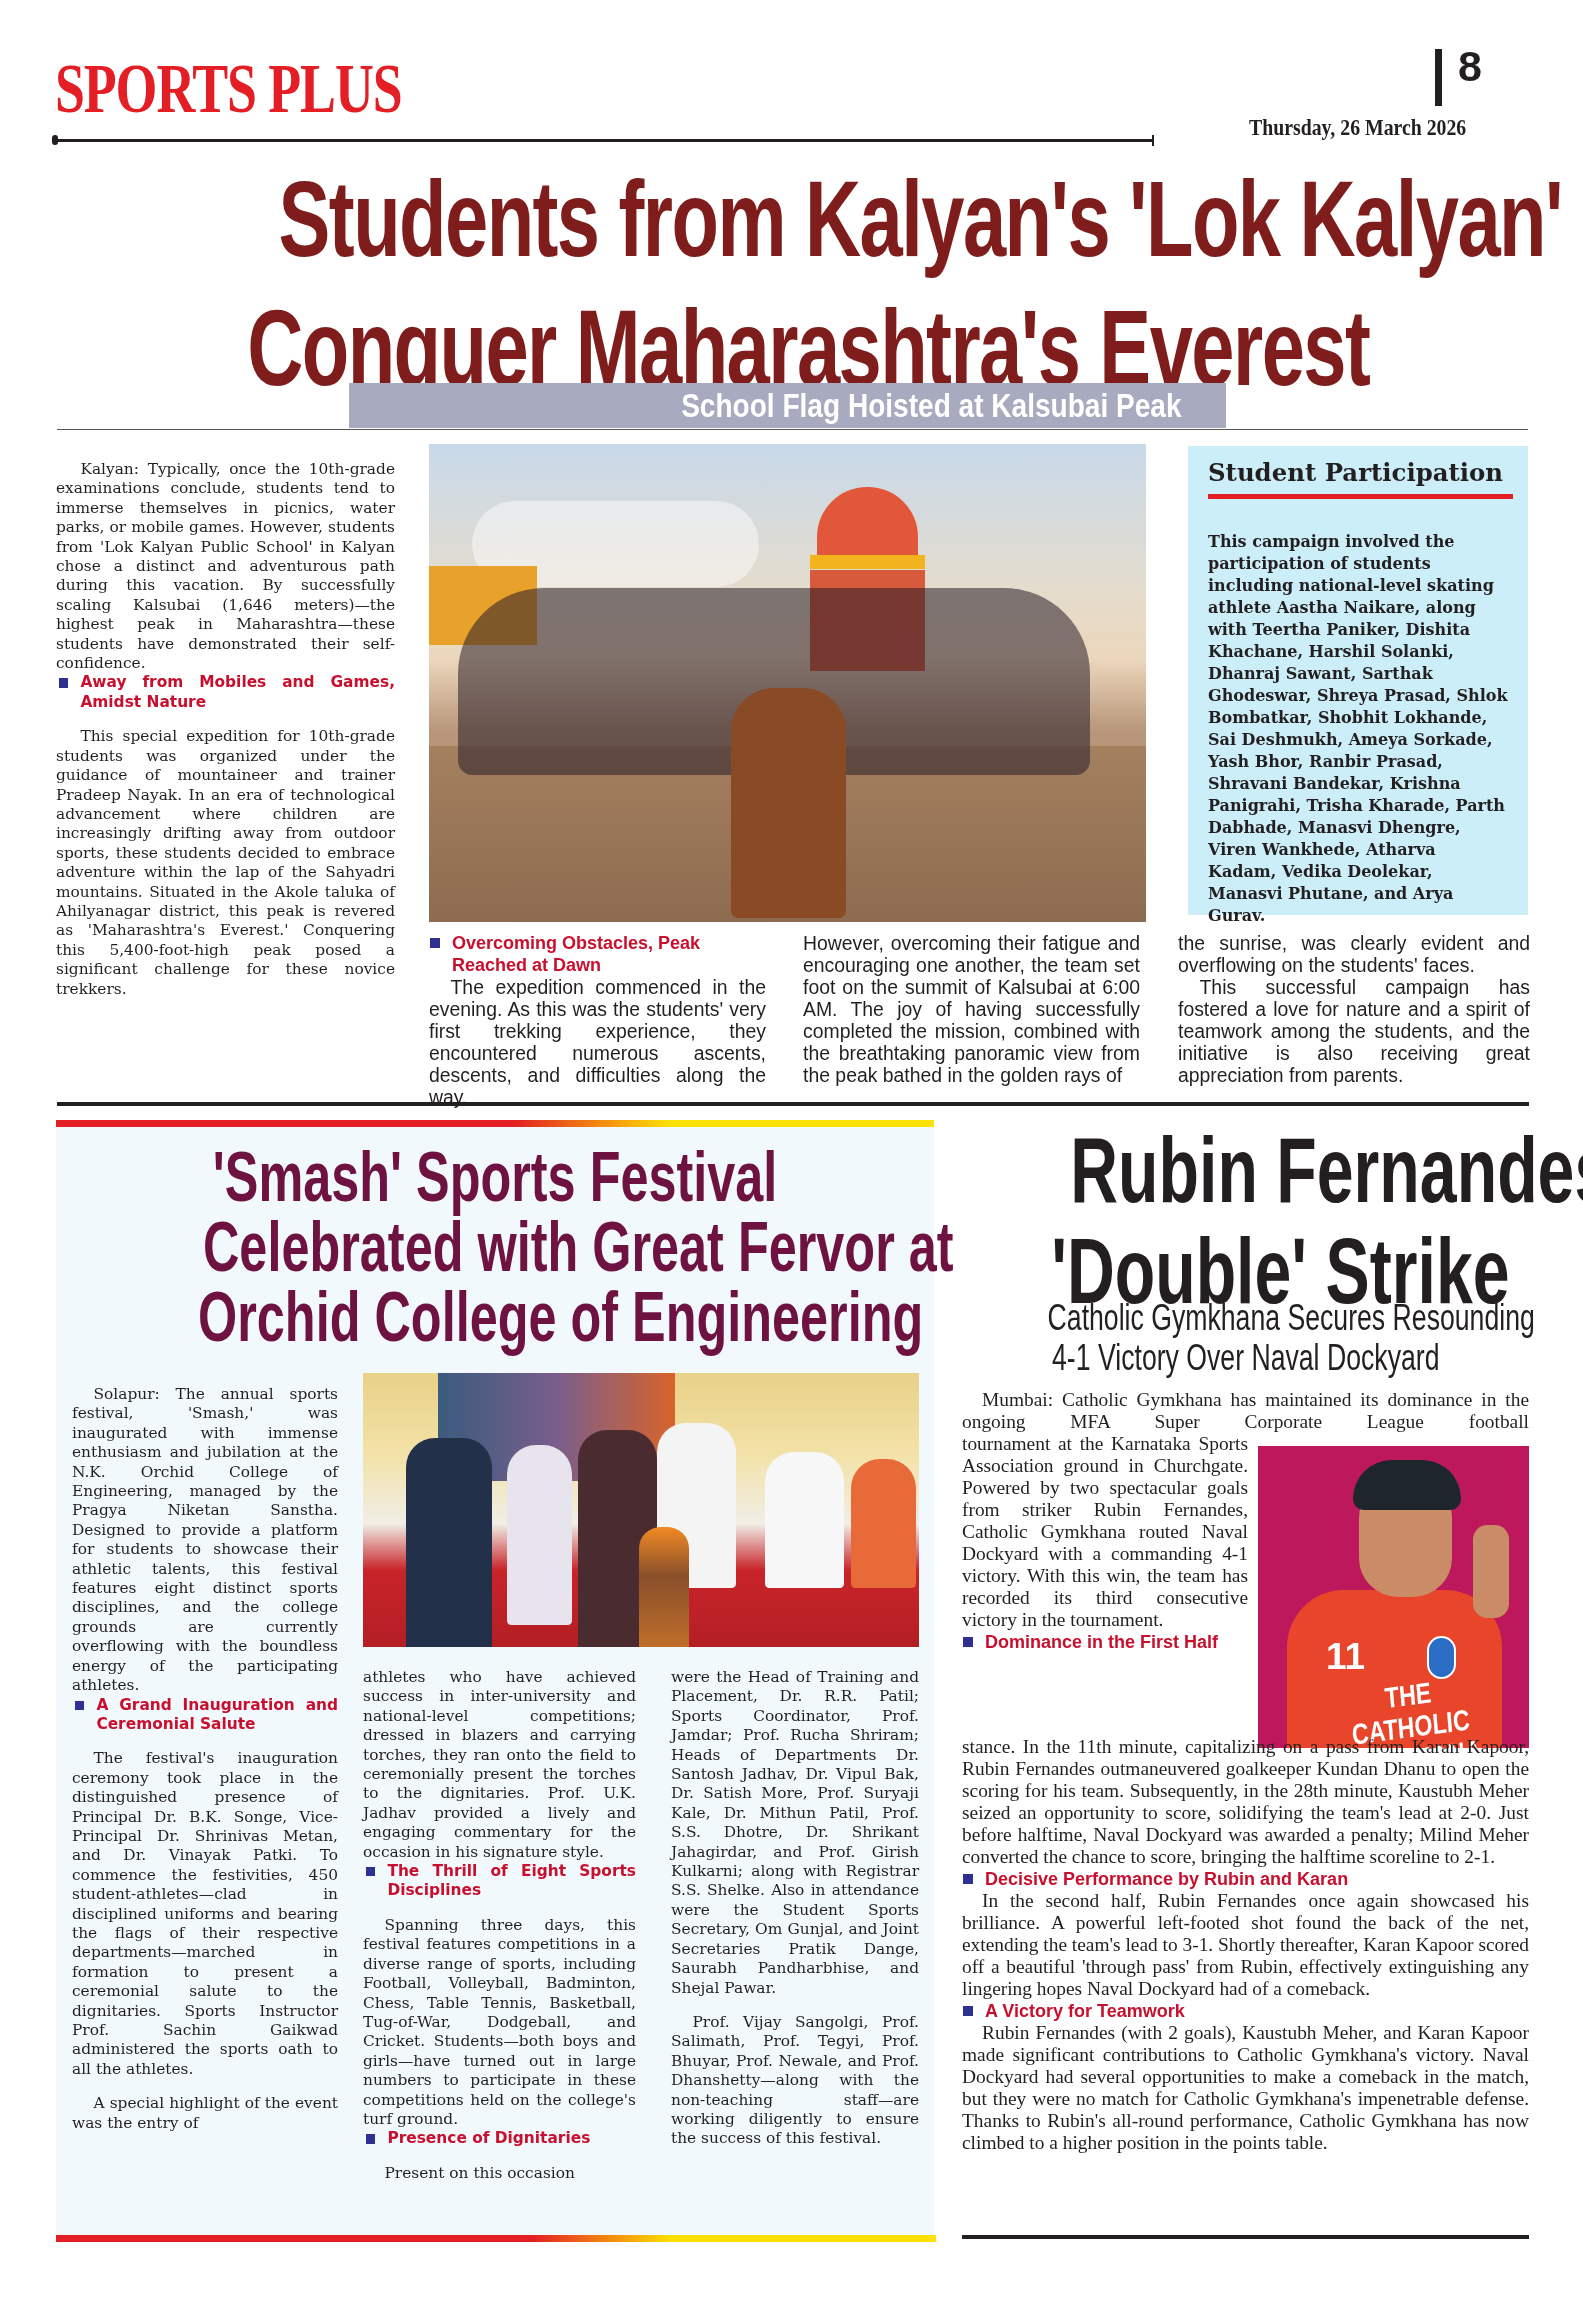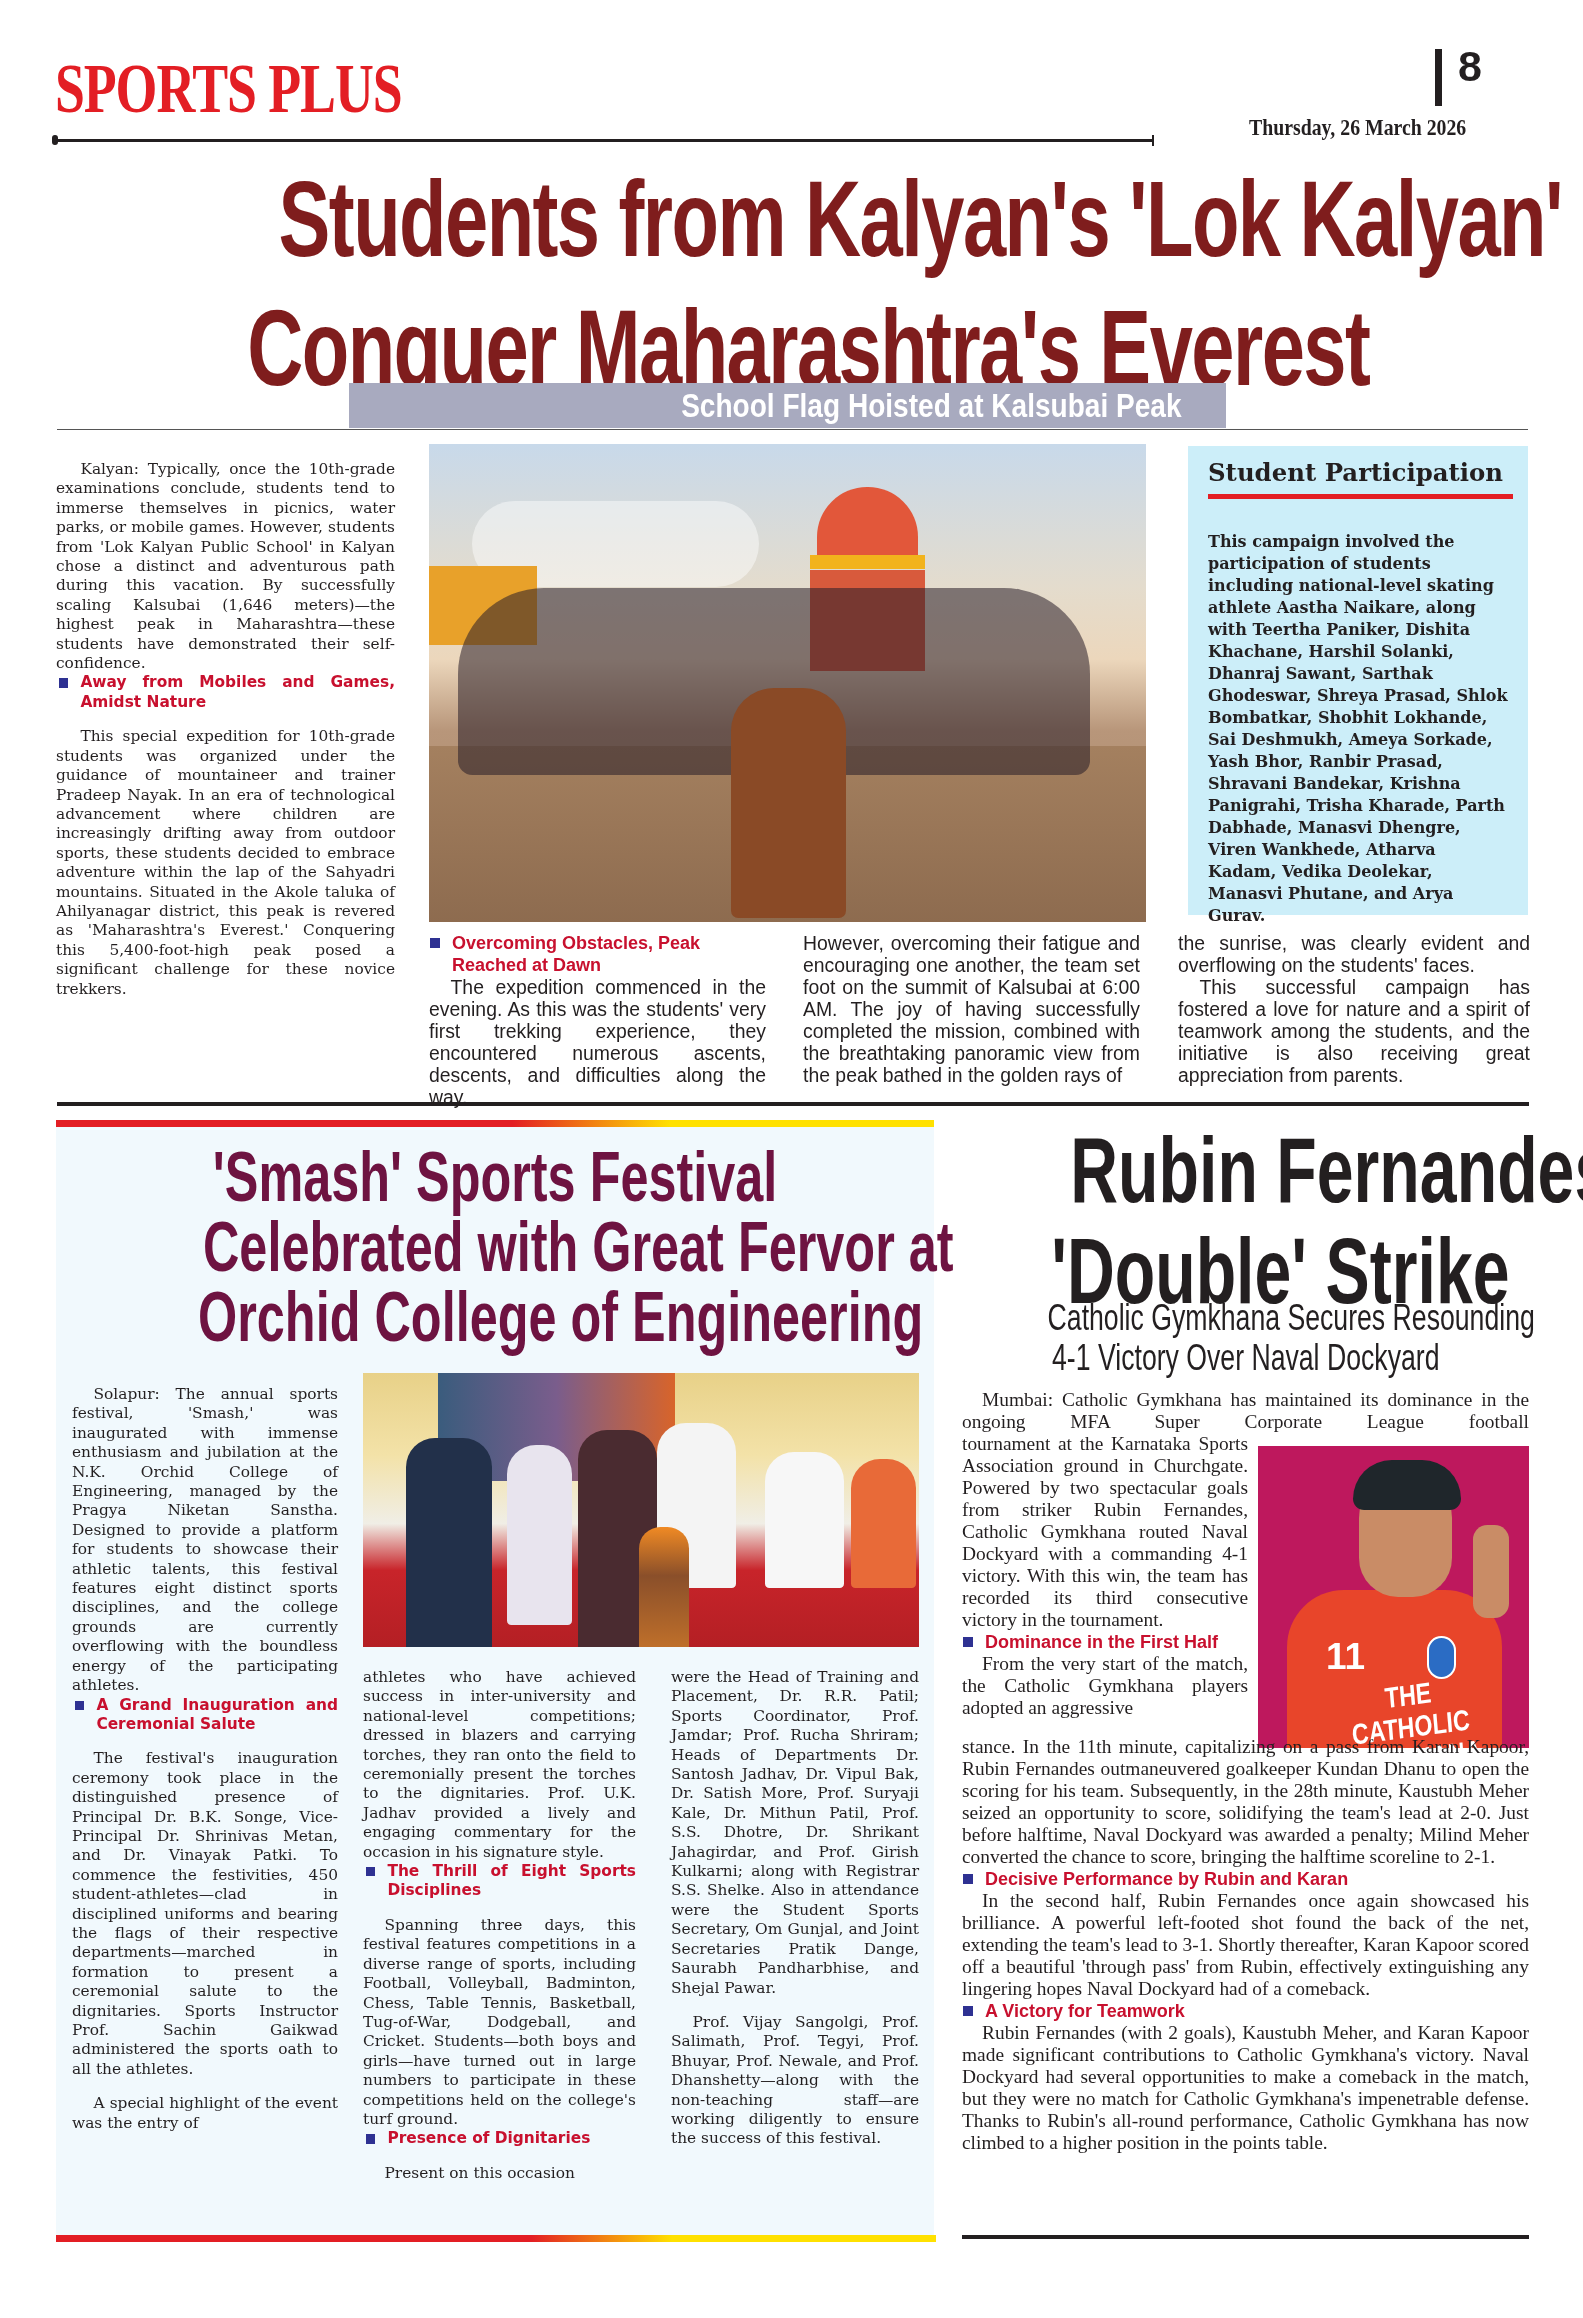--- a/index.html
+++ b/index.html
@@ -245,21 +245,20 @@
 <div class="abs rubin-intro rubin-text">
   <p style="text-align-last: justify;">Mumbai: Catholic Gymkhana has maintained its dominance in the ongoing MFA Super Corporate League football</p>
 </div>
 
 <div class="abs rubin-col-narrow rubin-text">
   <p style="text-indent:0">tournament at the Karnataka Sports Association ground in Churchgate. Powered by two spectacular goals from striker Rubin Fernandes, Catholic Gymkhana routed Naval Dockyard with a commanding 4-1 victory. With this win, the team has recorded its third consecutive victory in the tournament.</p>
   <div class="sub-h-cond">
     <span class="sq"></span>
     <span>Dominance in the First Half</span>
   </div>
-  <p>From the very start of the match, the Catholic Gymkhana players adopted an aggressive</p>
 </div>
 
 <div class="abs photo3">
   <div class="jersey"></div>
   <div class="head"></div>
   <div class="hair"></div>
   <div class="hand"></div>
   <div class="num">11</div>
   <div class="crest"></div>
   <div class="logo-text">

